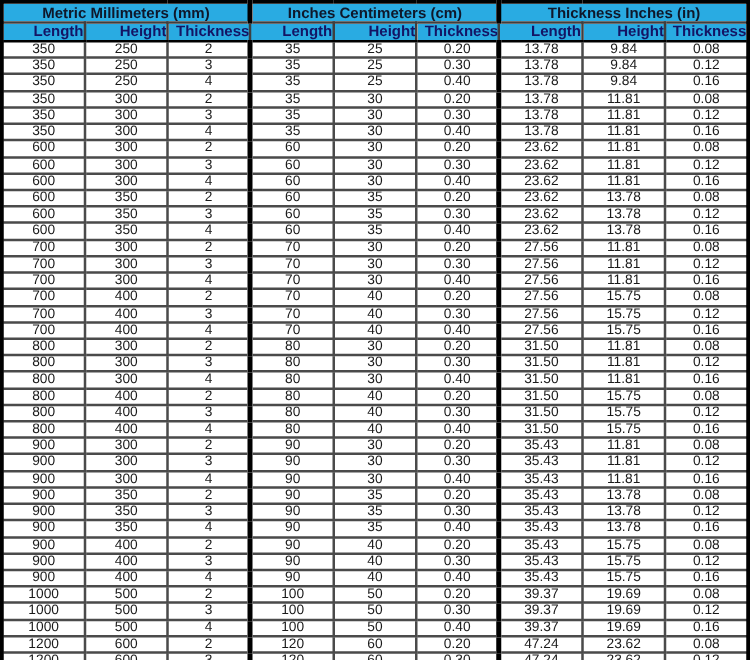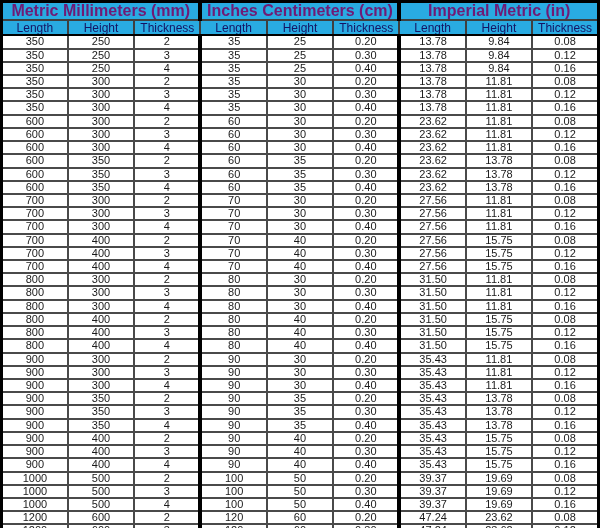--- a/index.html
+++ b/index.html
@@ -12,29 +12,30 @@
     border-collapse:collapse;table-layout:fixed;
     border:3px solid #000000;
   }
   col{width:11.111%;}
   th,td{
     text-align:center;vertical-align:middle;
     padding:0;line-height:1.02;overflow:hidden;white-space:nowrap;
   }
   thead th{background:#29abe2;}
   tr.group-row th{
-    font-size:16px;font-weight:bold;color:#701a75;
+    font-size:12px;font-weight:bold;color:#0f172a;
     height:14px;
     border-bottom:1px solid #000000;
   }
   tr.colhead-row th{
-    font-size:12px;font-weight:normal;color:#141464;
+    font-size:12px;font-weight:bold;color:#141464;
     height:13px;
     border:2px solid #3f3f3f;
     border-bottom:2px solid #000000;
+    text-align:right;
   }
   td{
     font-size:11px;color:#1a1a1a;background:#ffffff;
     border:2px solid #4a4a4a;
   }
   .gsep{border-left:4px solid #000000;}
 </style>
 </head>
 <body>
 
@@ -47,21 +48,21 @@
       <col>
       <col>
       <col>
       <col>
       <col>
   </colgroup>
   <thead>
     <tr class="group-row">
       <th colspan="3">Metric Millimeters (mm)</th>
       <th colspan="3" class="gsep">Inches Centimeters (cm)</th>
-      <th colspan="3" class="gsep">Imperial Metric (in)</th>
+      <th colspan="3" class="gsep">Thickness Inches (in)</th>
     </tr>
     <tr class="colhead-row">
       <th>Length</th>
       <th>Height</th>
       <th>Thickness</th>
       <th class="gsep">Length</th>
       <th>Height</th>
       <th>Thickness</th>
       <th class="gsep">Length</th>
       <th>Height</th>

